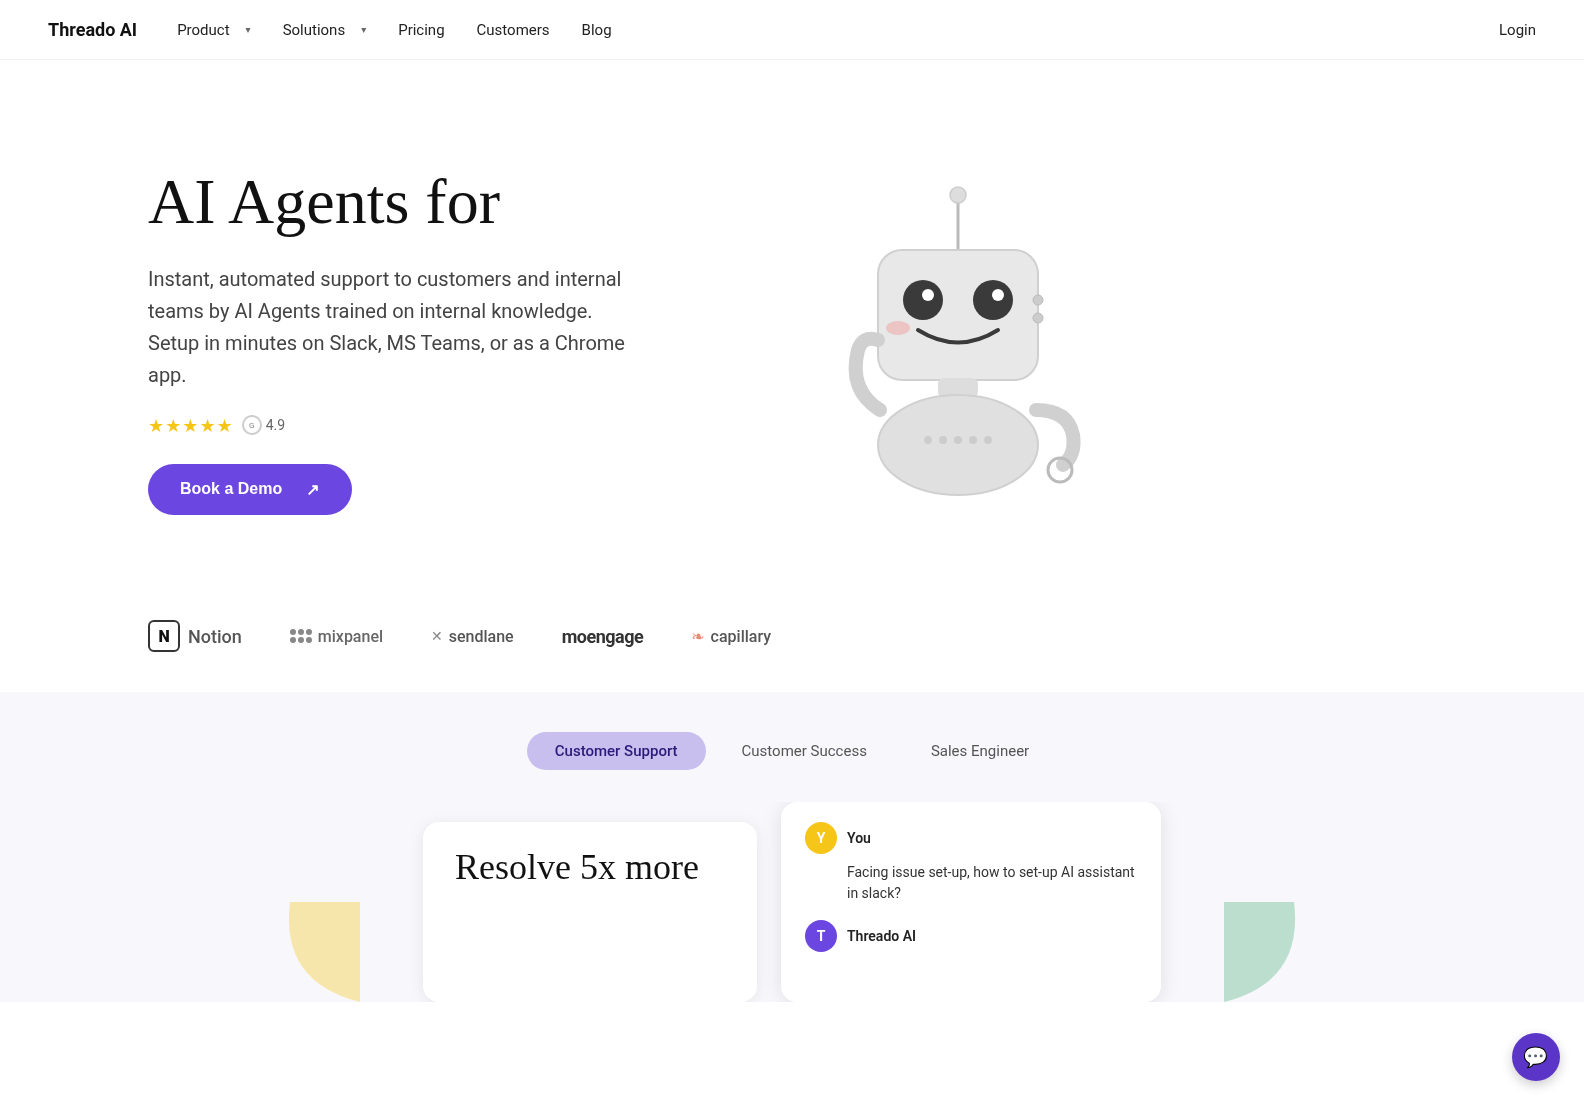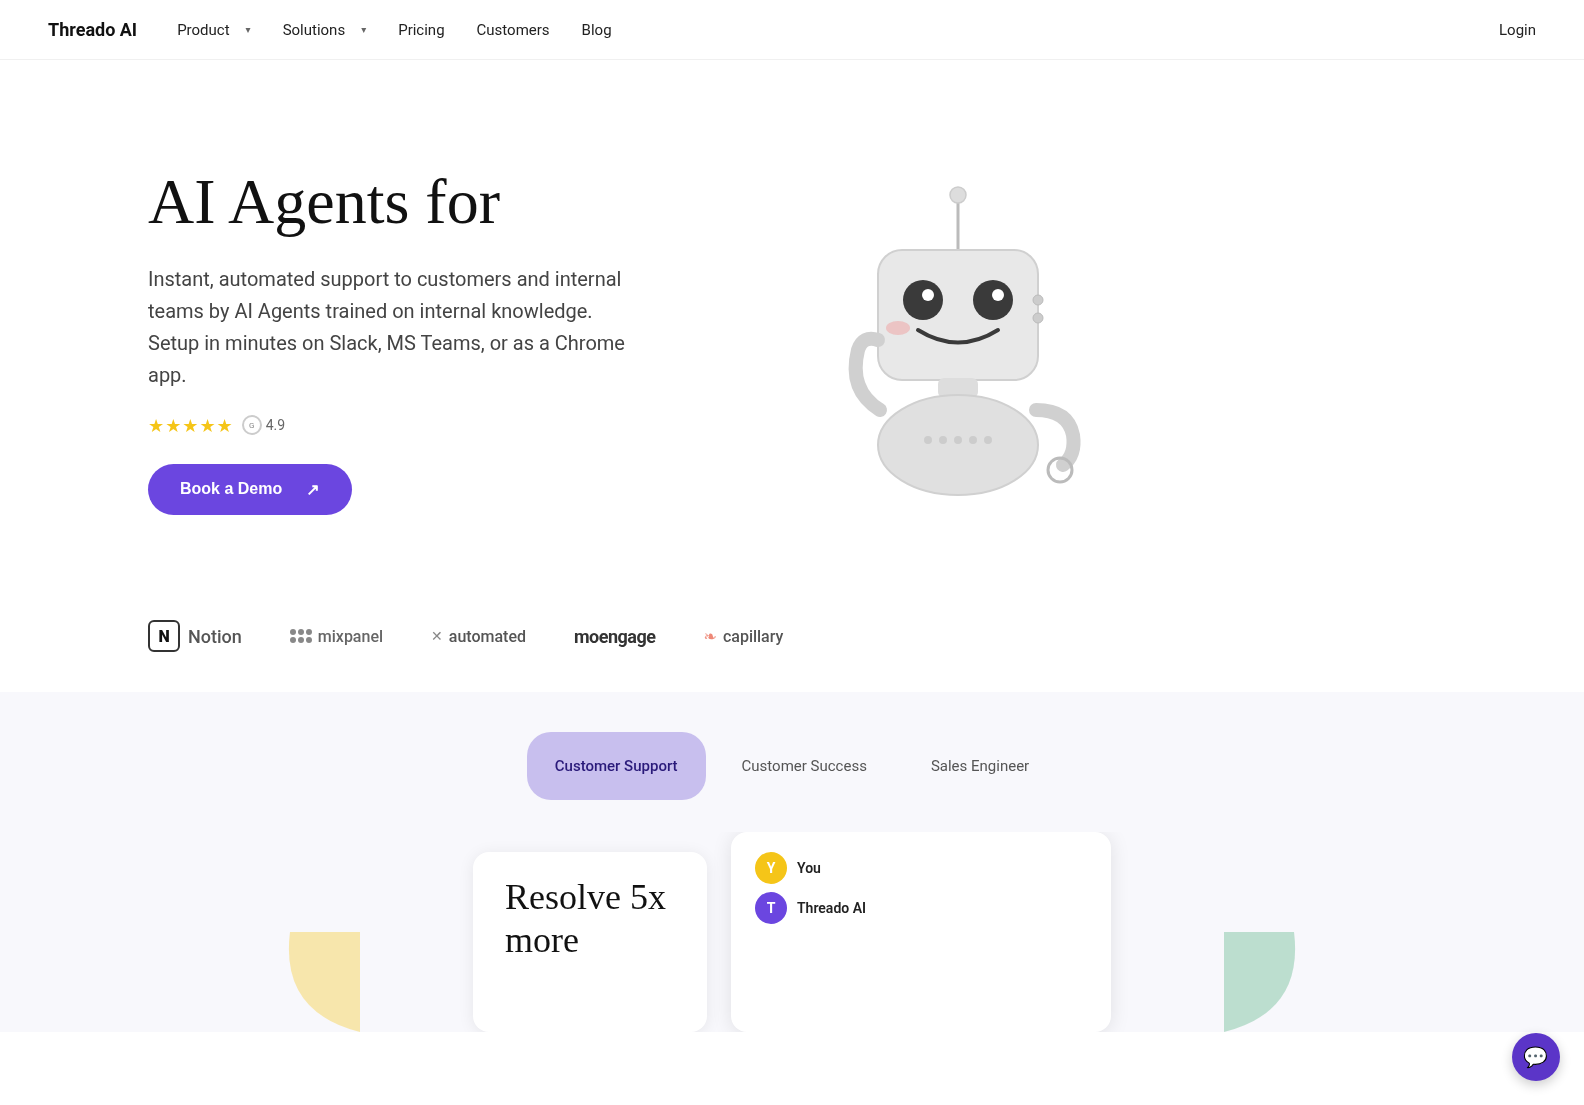--- a/index.html
+++ b/index.html
@@ -204,21 +204,21 @@
       padding: 40px 0 0;
       min-height: 300px;
     }
     .tabs-bar {
       display: flex;
       justify-content: center;
       gap: 8px;
       margin-bottom: 32px;
     }
     .tab-item {
-      padding: 25px 28px;
+      padding: 10px 28px;
       border-radius: 24px;
       font-size: 15px;
       cursor: pointer;
       color: #555;
     }
     .tab-item.active {
       background: #c8bfee;
       color: #2a1a7a;
       font-weight: 500;
     }
@@ -230,21 +230,21 @@
       justify-content: center;
       align-items: flex-end;
       gap: 24px;
       padding: 0 48px;
       overflow: hidden;
     }
     .resolve-card {
       background: #fff;
       border-radius: 16px;
       padding: 24px 32px;
-      width: 234px;
+      width: 334px;
       box-shadow: 0 2px 16px rgba(0,0,0,0.08);
       min-height: 180px;
     }
     .resolve-title {
       font-size: 36px;
       font-weight: 400;
       color: #111;
       font-family: Georgia, serif;
       line-height: 1.2;
     }
@@ -424,21 +424,21 @@
         <div class="mixpanel-dot"></div>
       <div class="mixpanel-dot"></div>
         <div class="mixpanel-dot"></div>
         <div class="mixpanel-dot"></div>
     </div>
     <span>mixpanel</span>
   </div>
 
   <div class="logo-item sendlane-logo">
     <span class="sendlane-x">✕</span>
-    <span>automated</span>
+    <span>sendlane</span>
   </div>
 
   <div class="logo-item moengage-logo">
     <span>moengage</span>
   </div>
 
   <div class="logo-item capillary-logo">
     <span class="capillary-heart">❧</span>
     <span>capillary</span>
   </div>
@@ -467,20 +467,21 @@
       <div class="resolve-title">
         <span>Resolve 5x more</span>
       </div>
     </div>
 
     <div class="chat-card">
       <div class="chat-user-row">
         <div class="chat-avatar">Y</div>
         <span class="chat-name">You</span>
       </div>
+      <div class="chat-message">Facing issue set-up, how to set-up AI assistant in slack?</div>
       <div class="chat-user-row">
         <div class="chat-avatar threado">T</div>
         <span class="chat-name">Threado AI</span>
       </div>
     </div>
 
     <svg class="deco-shape-right" viewBox="0 0 80 100">
       <path d="M0 100 Q80 80 70 0 L0 0 Z" fill="#4caf7a" opacity="0.35"></path>
     </svg>
   </div>

